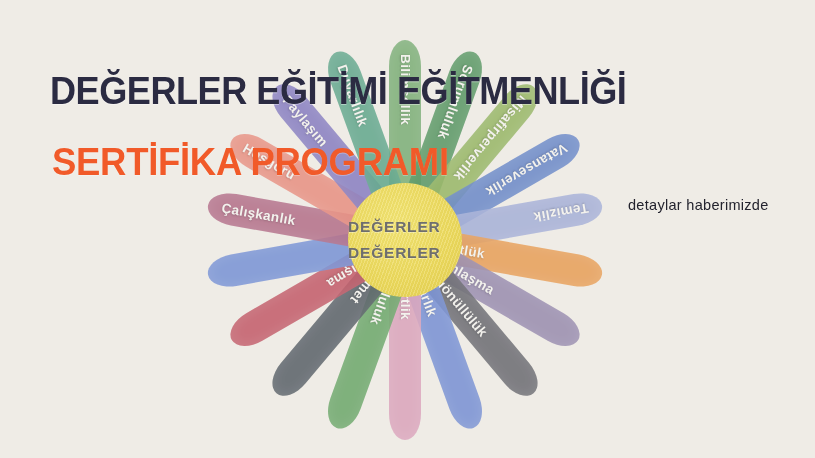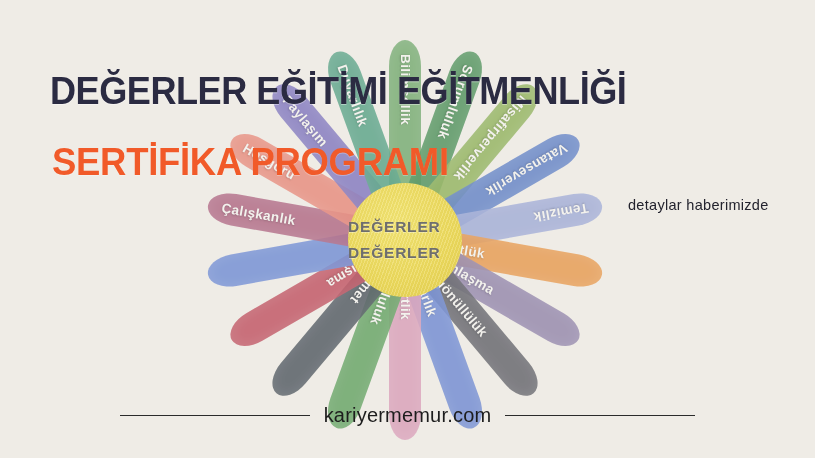--- a/index.html
+++ b/index.html
@@ -162,19 +162,14 @@
 
   <div id="center">
     <div class="cline">DEĞERLER</div>
     <div class="cline">DEĞERLER</div>
   </div>
 
   <div id="headline1">DEĞERLER EĞİTİMİ EĞİTMENLİĞİ</div>
   <div id="headline2">SERTİFİKA PROGRAMI</div>
   <div id="sideNote">detaylar haberimizde</div>
 
-  <div id="footer">
-    <div class="rule left"></div>
-    <div id="brand">kariyermemur.com</div>
-    <div class="rule right"></div>
-  </div>
 
 </div>
 
 </body></html>

